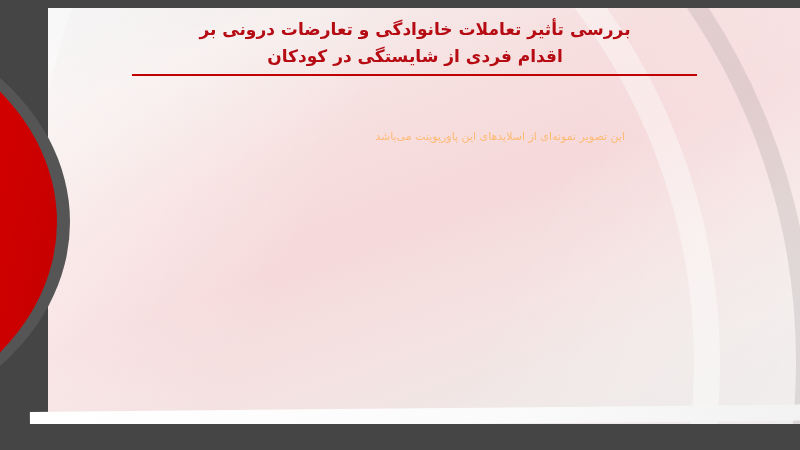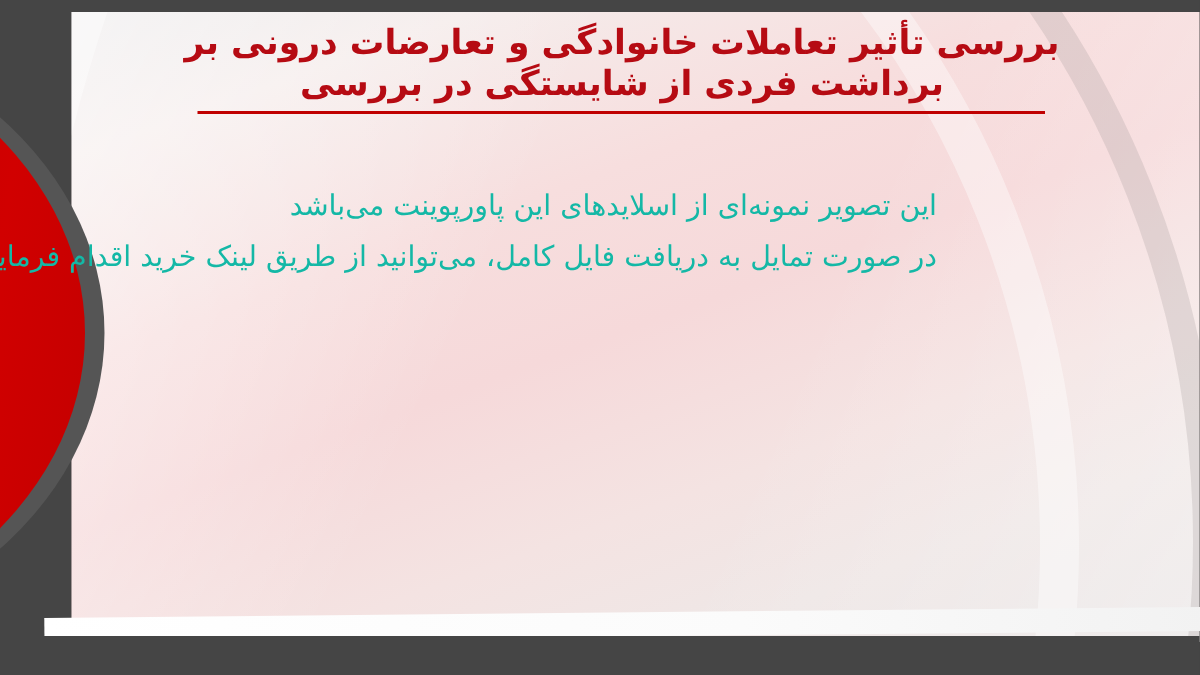--- a/index.html
+++ b/index.html
@@ -108,21 +108,21 @@
   .title-block {
     position: absolute;
     left: 120px;
     top: 16px;
     width: 590px;
     text-align: center;
     direction: rtl;
   }
   .title-line {
     color: #b60b13;
-    font-size: 23px;
+    font-size: 17px;
     font-weight: bold;
     line-height: 27px;
     white-space: nowrap;
     letter-spacing: 0px;
   }
   .title-rule {
     position: absolute;
     left: 132px;
     top: 74px;
     width: 565px;
@@ -133,22 +133,22 @@
   
   .body-block {
     position: absolute;
     right: 175px;
     top: 120px;
     width: 540px;
     direction: rtl;
     text-align: right;
   }
   .body-line {
-    color: #14b8a6;
-    font-size: 19px;
+    color: #fdba74;
+    font-size: 11px;
     line-height: 34px;
     font-weight: normal;
     white-space: nowrap;
   }
 </style>
 </head>
 <body>
 
 <div id="slide">
 
@@ -168,22 +168,21 @@
 
   <div class="top-bar"></div>
   <div class="bottom-white"></div>
   <div class="bottom-bar"></div>
 
   <div class="red-shape-outer"></div>
   <div class="red-shape"></div>
 
   <div class="title-block">
     <div class="title-line">بررسی تأثیر تعاملات خانوادگی و تعارضات درونی بر</div>
-    <div class="title-line">برداشت فردی از شایستگی در بررسی</div>
+    <div class="title-line">اقدام فردی از شایستگی در کودکان</div>
   </div>
   <div class="title-rule"></div>
 
   <div class="body-block">
     <div class="body-line">این تصویر نمونه‌ای از اسلایدهای این پاورپوینت می‌باشد</div>
-    <div class="body-line">در صورت تمایل به دریافت فایل کامل، می‌توانید از طریق لینک خرید اقدام فرمایید</div>
   </div>
 
 </div>
 
 </body></html>

